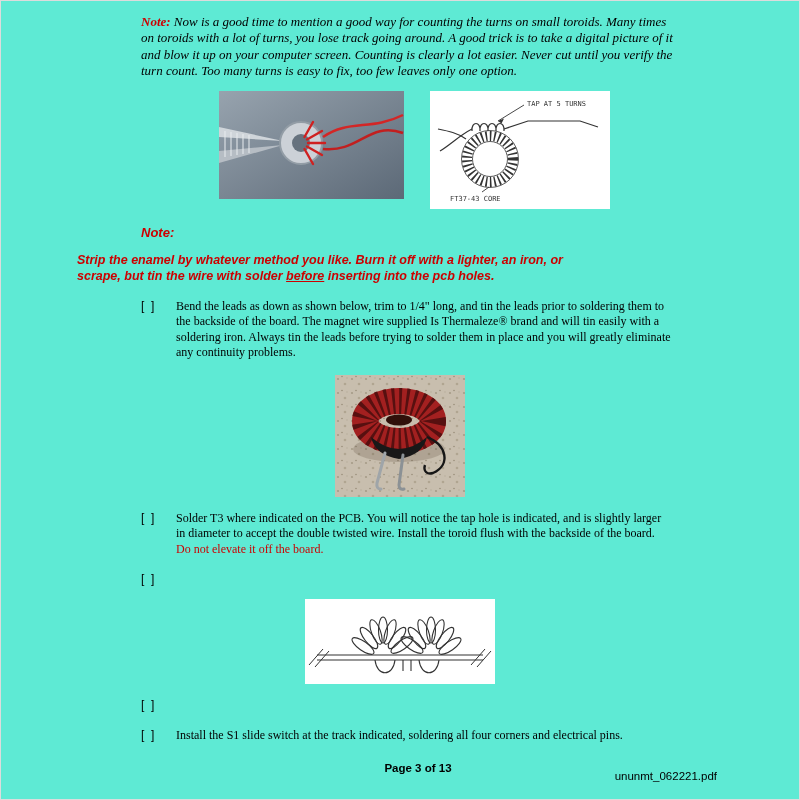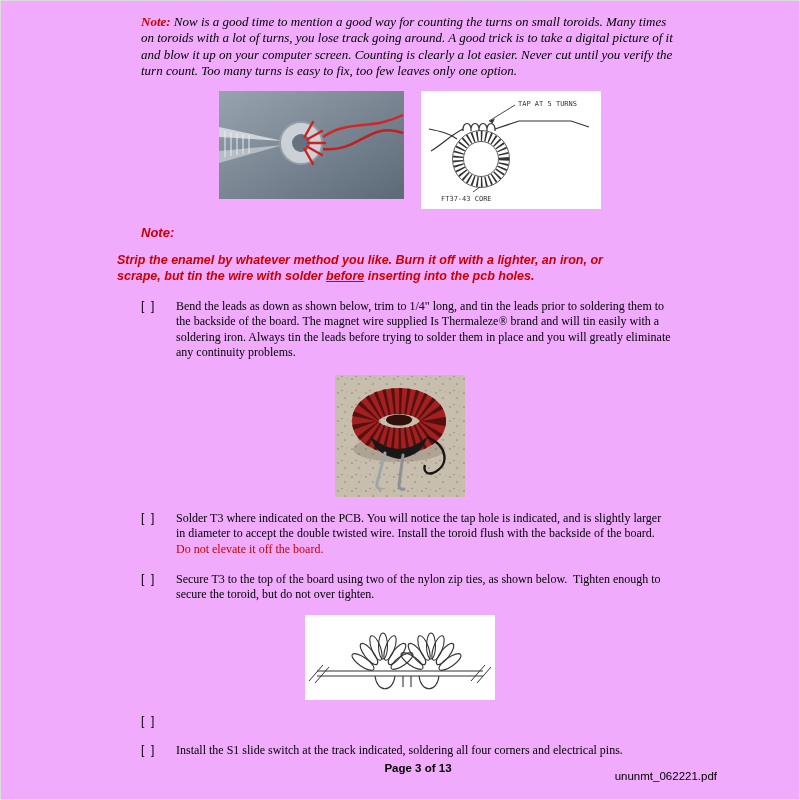--- a/index.html
+++ b/index.html
@@ -1,36 +1,36 @@
 <!DOCTYPE html>
 <html><head>
 <meta charset="utf-8">
 <style>
   html,body { margin:0; padding:0; background:#fff; }
   .page {
     width:800px; height:800px; position:relative; box-sizing:border-box;
-    background:#f0abfc; border:1px solid #dcdcdc;
+    background:#5eead4; border:1px solid #dcdcdc;
     font-family:"Liberation Sans", sans-serif; color:#000;
     overflow:hidden; padding-top:13px;
   }
   .top-note {
     margin:0 0 0 140px; width:540px;
     font-family:"Liberation Serif", serif; font-style:italic;
     font-size:13px; line-height:1.25;
   }
   .note-label { color:#cc0000; font-weight:bold; }
-  .images-row { display:flex; align-items:flex-start; gap:17px; margin:12px 0 0 218px; }
+  .images-row { display:flex; align-items:flex-start; gap:26px; margin:12px 0 0 218px; }
   .photo1 { width:185px; height:108px; display:block; }
   .diagram { width:180px; height:118px; display:block; }
   .note2-label {
     margin:16px 0 0 140px; color:#cc0000; font-weight:bold; font-style:italic;
     font-size:13px;
   }
   .enamel {
-    margin:12px 0 0 116px; width:525px; color:#cc0000;
+    margin:12px 0 0 76px; width:525px; color:#cc0000;
     font-weight:bold; font-style:italic; font-size:12.5px; line-height:1.3;
     white-space:pre-wrap;
   }
   .enamel .u { text-decoration:underline; }
   .check-item { display:flex; margin:14px 0 0 140px; font-size:12px; line-height:1.3; }
   .checkbox { flex:none; width:35px; white-space:pre; }
   .check-text { width:495px; white-space:pre-wrap;font-family:Liberation Serif, serif; }
   .check-text.narrow { width:480px; }
   .red-text { color:#cc0000;text-align:right; }
   .photo2-wrap { width:130px; height:122px; margin:14px auto 0; }
@@ -144,21 +144,20 @@
     </svg>
   </div>
 
   <div class="check-item">
     <span class="checkbox">[  ]</span>
     <span class="check-text"><span>Solder T3 where indicated on the PCB. You will notice the tap hole is indicated, and is slightly larger in diameter to accept the double twisted wire. Install the toroid flush with the backside of the board. </span><span class="red-text">Do not elevate it off the board.</span></span>
   </div>
 
   <div class="check-item">
     <span class="checkbox">[  ]</span>
-    <span class="check-text">Secure T3 to the top of the board using two of the nylon zip ties, as shown below.  Tighten enough to secure the toroid, but do not over tighten.</span>
   </div>
 
   <div class="drawing-wrap">
     <svg class="drawing" viewBox="0 0 190 85">
       <rect width="190" height="85" fill="#ffffff"></rect>
 
       <line x1="12" y1="56" x2="178" y2="56" stroke="#333" stroke-width="1.2"></line>
       <line x1="12" y1="61" x2="178" y2="61" stroke="#333" stroke-width="1.2"></line>
       <line x1="4" y1="66" x2="18" y2="50" stroke="#333" stroke-width="1"></line>
       <line x1="10" y1="68" x2="24" y2="52" stroke="#333" stroke-width="1"></line>

